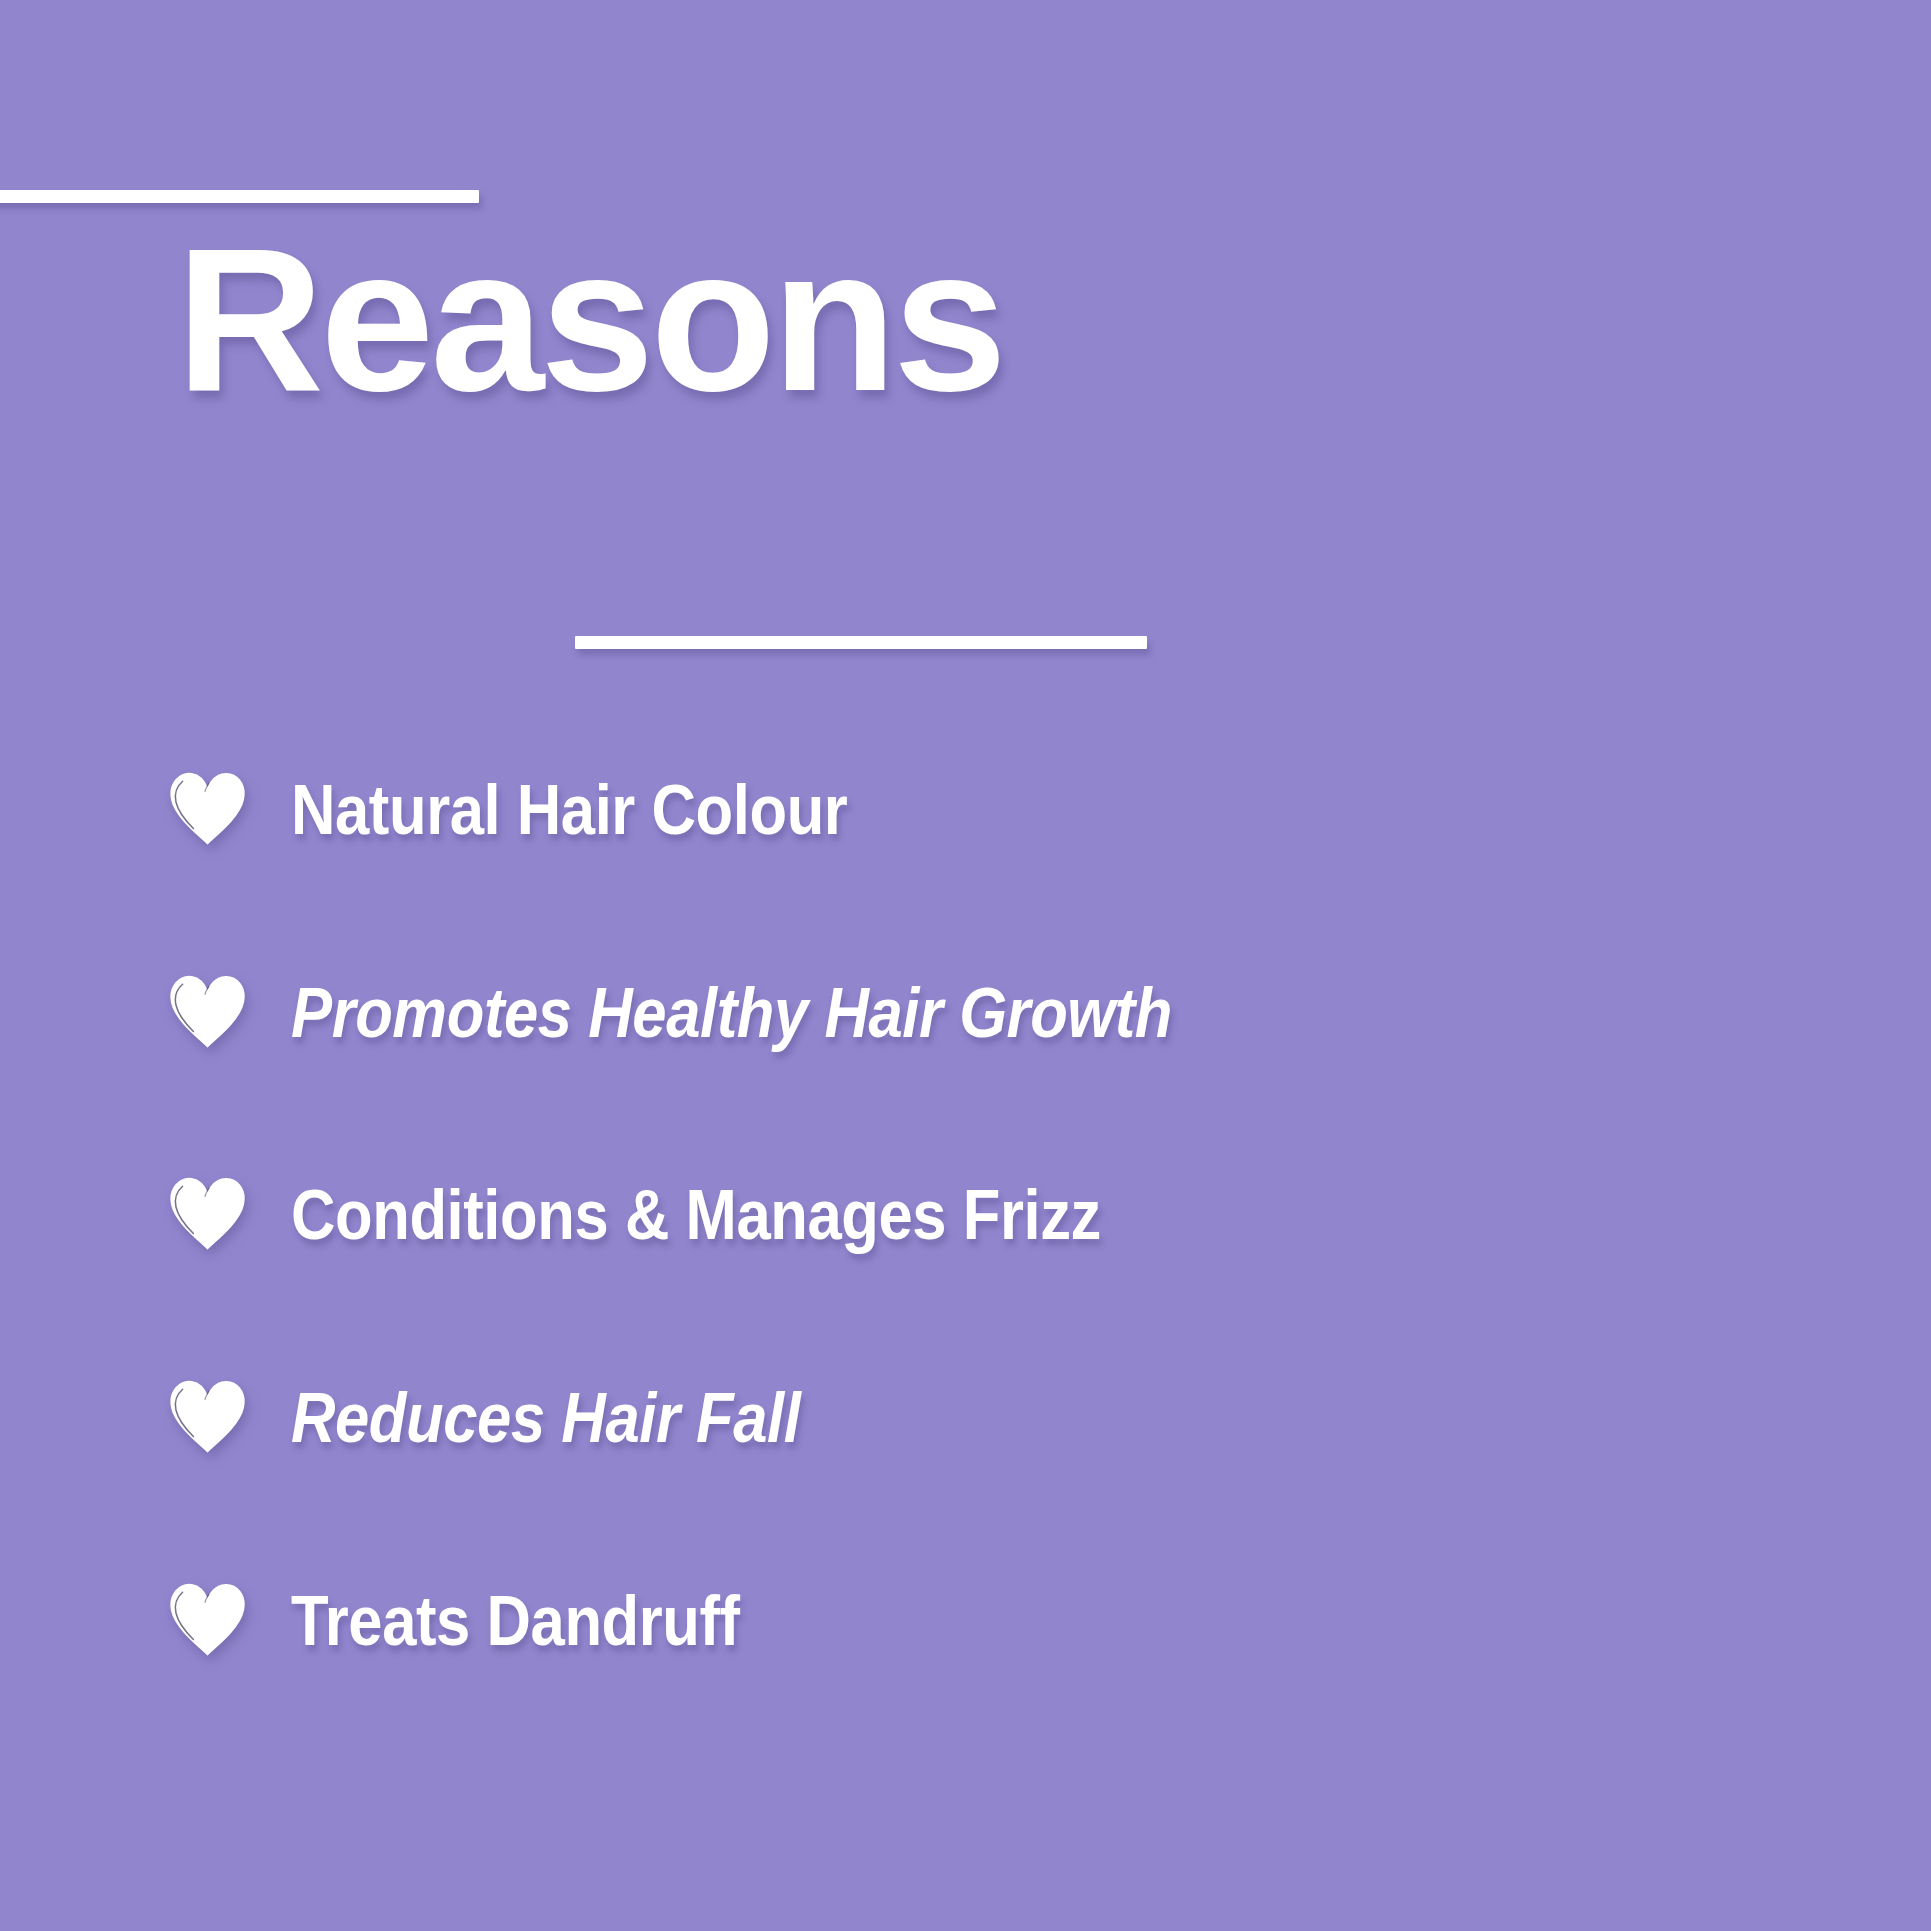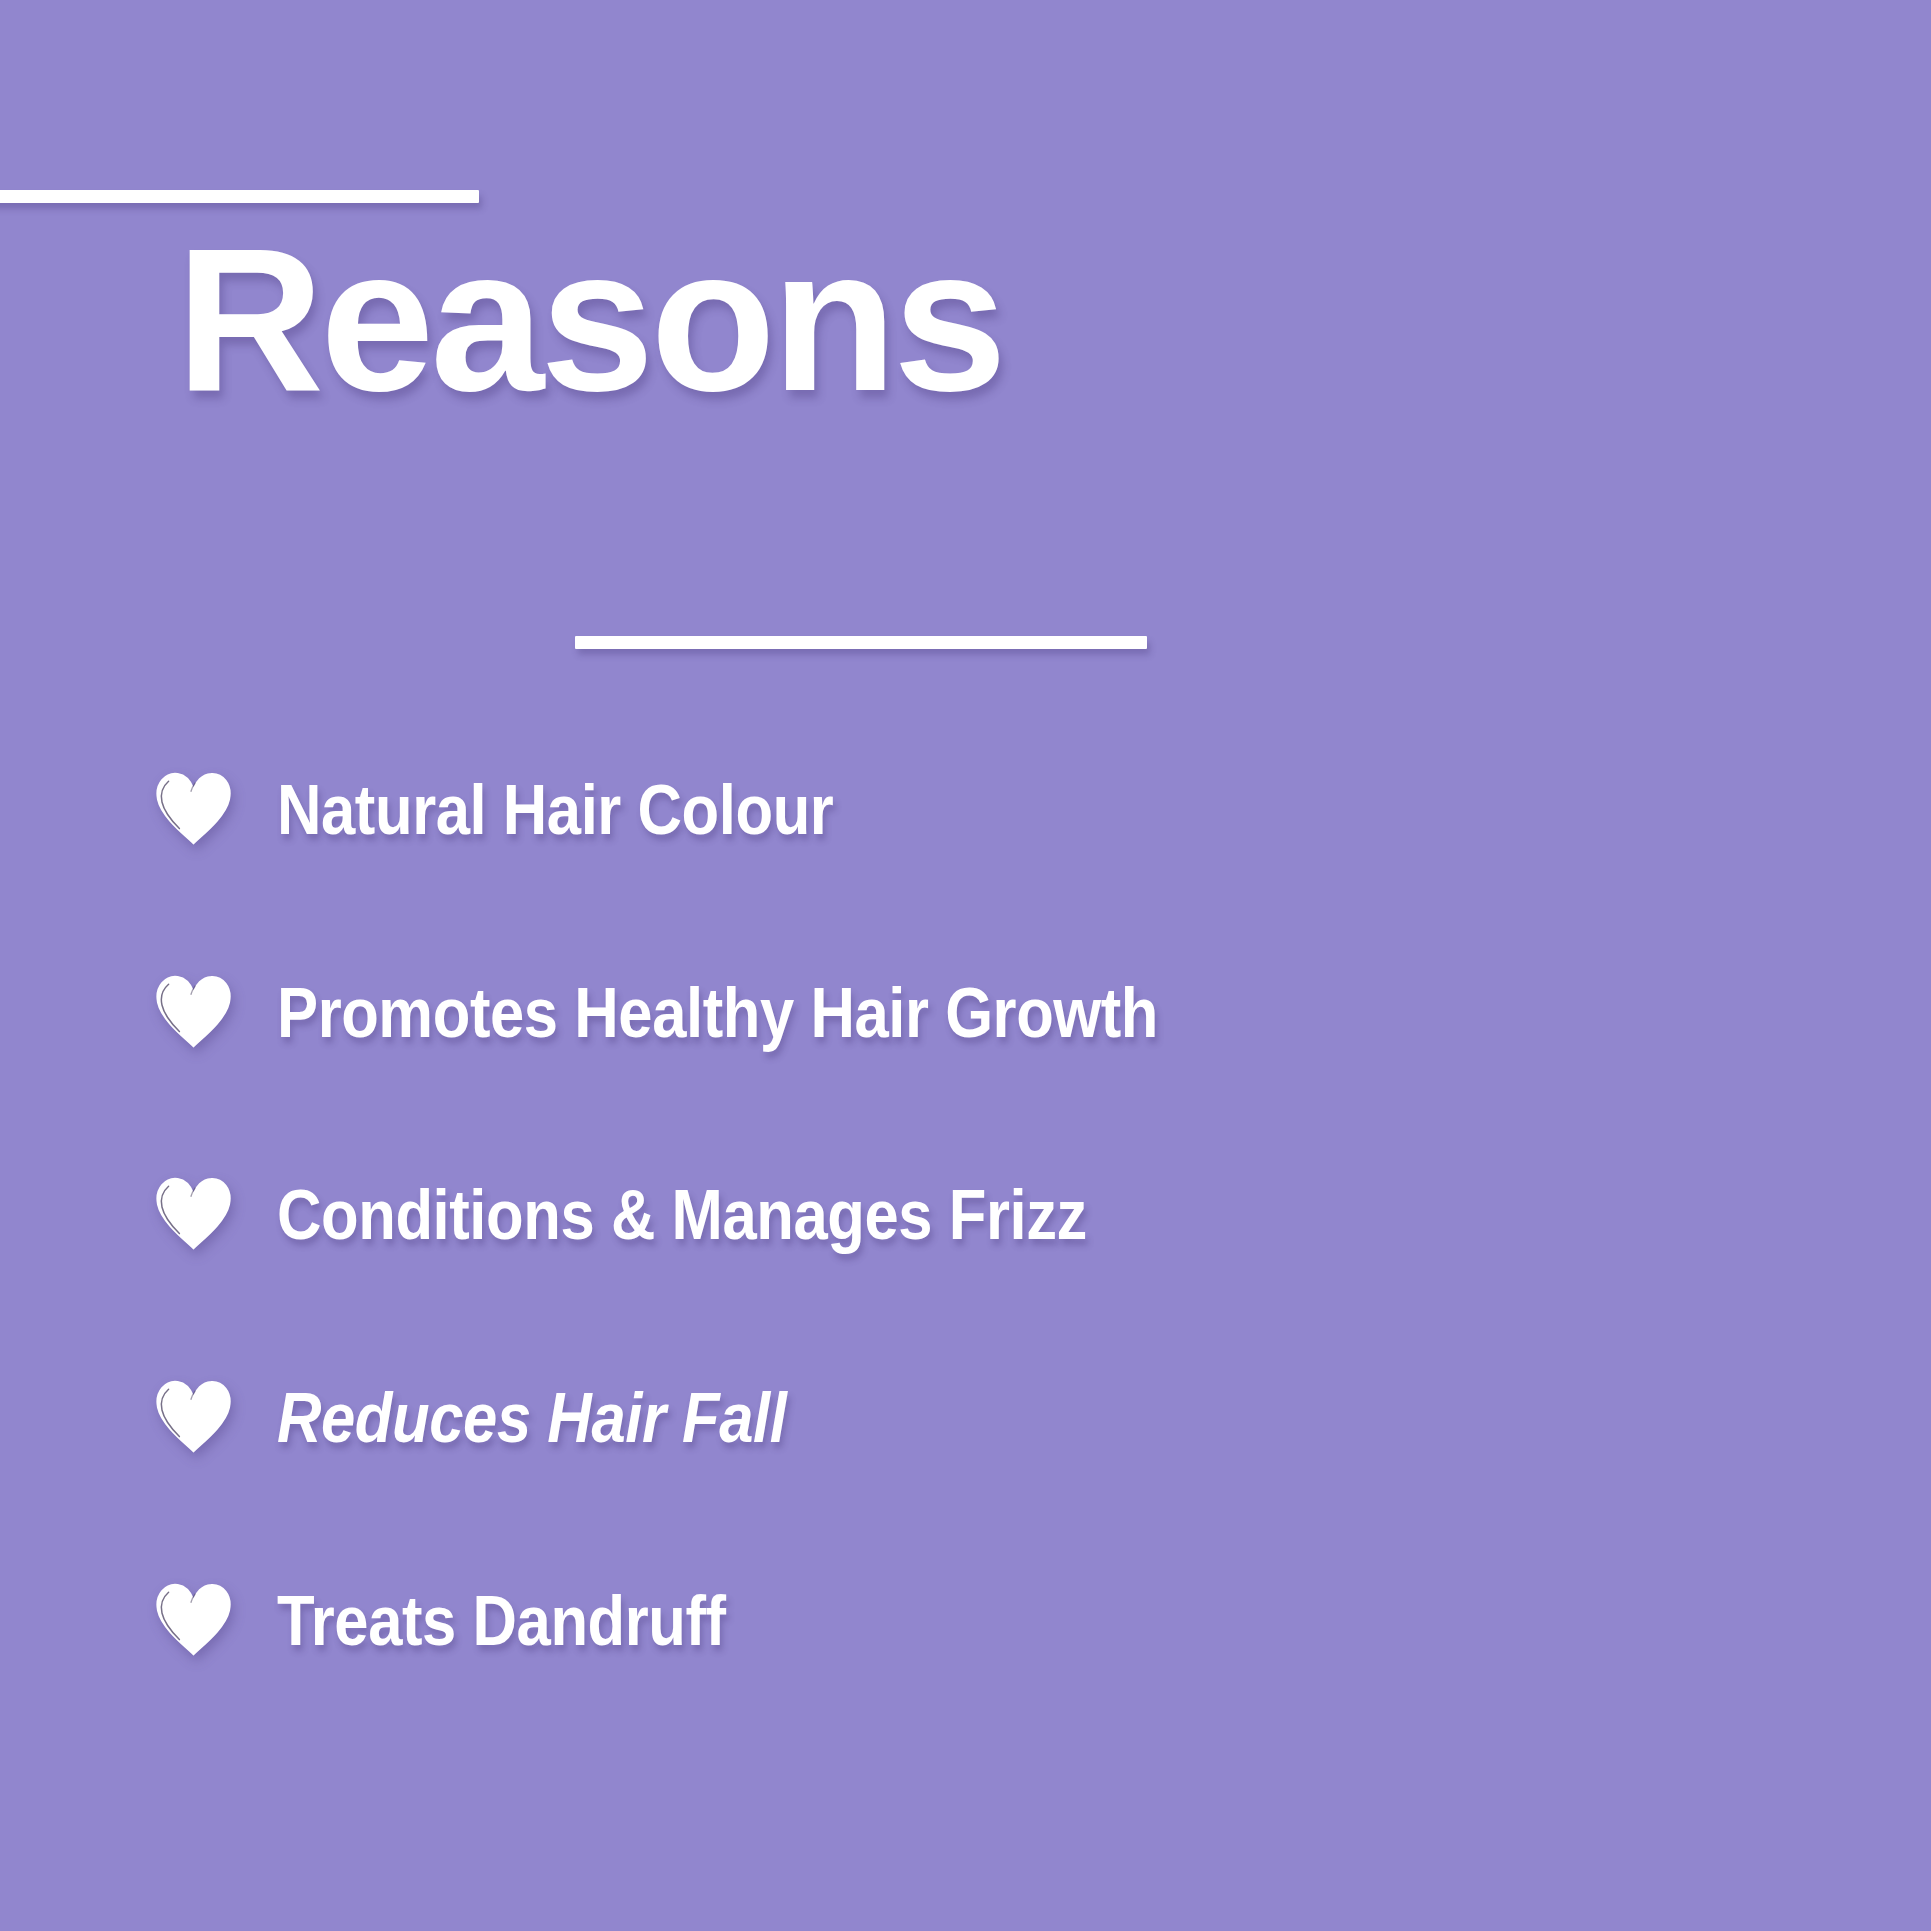--- a/index.html
+++ b/index.html
@@ -78,21 +78,21 @@
 
   
   .benefits {
     position: absolute;
     left: 0;
     top: 0;
     width: 1931px;
   }
   .benefit-row {
     position: absolute;
-    left: 152px;
+    left: 166px;
     display: flex;
     align-items: center;
     height: 93px;
   }
   .bullet-heart {
     width: 83px;
     height: 83px;
     flex: 0 0 83px;
     position: relative;
   }
@@ -135,21 +135,21 @@
       <span class="bullet-heart">
           <svg viewBox="0 0 100 100" xmlns="http://www.w3.org/2000/svg" aria-hidden="true">
         <path d="M50 91 C 44 84, 12 61, 7 38 C 3 18, 17 5, 31 7 C 41 8.5, 47 17, 50 25 C 53 17, 60 7.5, 71 7 C 85 6, 97 19, 93 38 C 88 61, 56 84, 50 91 Z" fill="#ffffff" stroke="#ffffff" stroke-width="2" stroke-linejoin="round"></path>
         <path d="M20 16 C 12 23, 10 32, 12 41 C 14.5 52, 24 64, 33 73" fill="none" stroke="#4a4060" stroke-width="1.8" stroke-linecap="round" opacity="0.75"></path>
         <path d="M47 28 C 48 24, 50 21, 52 18" fill="none" stroke="#4a4060" stroke-width="1.6" stroke-linecap="round" opacity="0.5"></path>
       </svg>
         </span>
       <span class="benefit-label">Natural Hair Colour</span>
     </div>
 
-    <div class="benefit-row" style="top:966px;">
+    <div class="benefit-row" style="top:966px;font-style:italic;">
       <span class="bullet-heart">
           <svg viewBox="0 0 100 100" xmlns="http://www.w3.org/2000/svg" aria-hidden="true">
         <path d="M50 91 C 44 84, 12 61, 7 38 C 3 18, 17 5, 31 7 C 41 8.5, 47 17, 50 25 C 53 17, 60 7.5, 71 7 C 85 6, 97 19, 93 38 C 88 61, 56 84, 50 91 Z" fill="#ffffff" stroke="#ffffff" stroke-width="2" stroke-linejoin="round"></path>
         <path d="M20 16 C 12 23, 10 32, 12 41 C 14.5 52, 24 64, 33 73" fill="none" stroke="#4a4060" stroke-width="1.8" stroke-linecap="round" opacity="0.75"></path>
         <path d="M47 28 C 48 24, 50 21, 52 18" fill="none" stroke="#4a4060" stroke-width="1.6" stroke-linecap="round" opacity="0.5"></path>
       </svg>
         </span>
       <span class="benefit-label">Promotes Healthy Hair Growth</span>
     </div>
 

